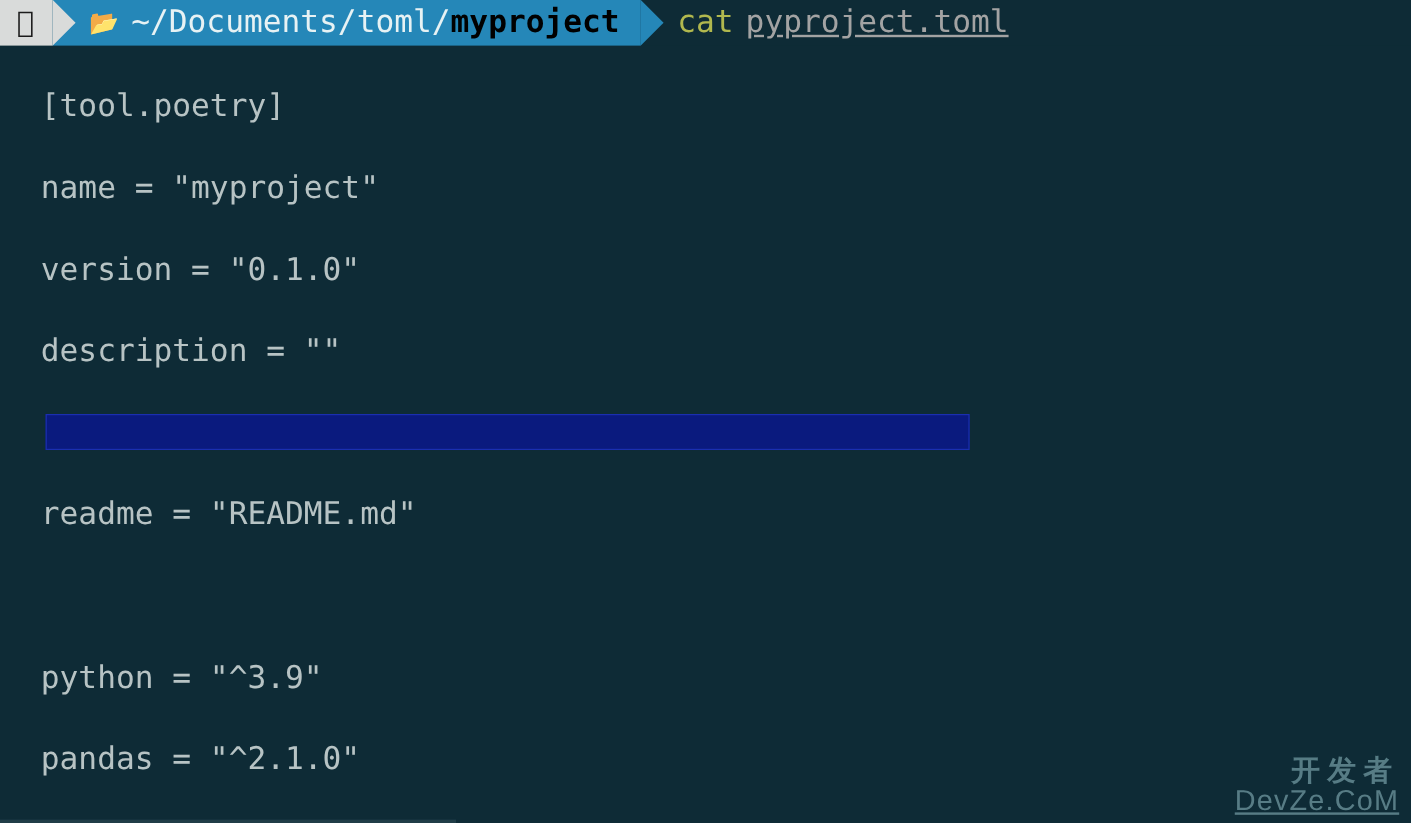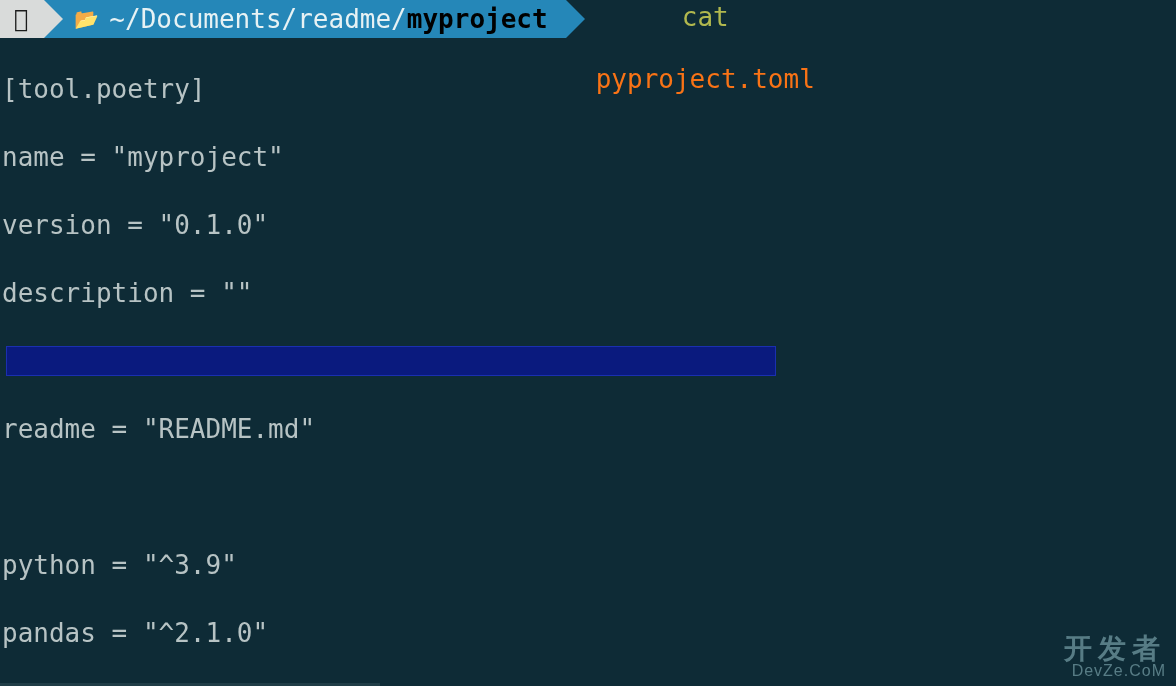--- a/index.html
+++ b/index.html
@@ -58,33 +58,32 @@
     border-top: 19px solid transparent;
     border-bottom: 19px solid transparent;
     border-left: 19px solid #2587b8;
     z-index: 2;
   }
   .path-seg .bold { font-weight: 700; color: #000000; }
   .cmd-seg {
     display: flex;
     align-items: center;
     padding-left: 30px;
-    gap: 28px;
-    flex-direction: column;
+    gap: 10px;
   }
   .cmd-name { color: #b1b84e; }
-  .cmd-arg  { color: #f97316; }
+  .cmd-arg  { color: #a3a3a3; text-decoration: underline; }
   .apple-icon { font-size: 24px; line-height: 1; }
   .folder-icon { font-size: 20px; margin-right: 10px; }
 
   .terminal-body {
     padding: 0 0 0 2px;
     white-space: pre;
   }
-  .line { display: block; height: 34px; }
+  .line { display: block; height: 34px; margin-left: 32px; }
   .redacted {
     display: inline-block;
     vertical-align: middle;
     width: 770px;
     height: 30px;
     background: #0a1a7e;
     border: 1px solid #1a2fb0;
     margin-left: 4px;
     margin-top: -4px;
   }
@@ -92,42 +91,42 @@
   .watermark {
     position: absolute;
     right: 10px;
     bottom: 6px;
     text-align: right;
     color: #7fa8b0;
     opacity: 0.65;
     font-family: sans-serif;
     line-height: 1.05;
   }
-  .watermark .wm1 { font-size: 28px; letter-spacing: 6px; font-weight: 600; }
-  .watermark .wm2 { font-size: 16px; letter-spacing: 1px; }
+  .watermark .wm1 { font-size: 24px; letter-spacing: 6px; font-weight: 600; }
+  .watermark .wm2 { font-size: 24px; letter-spacing: 1px; text-decoration: underline; }
   .underline-bottom {
     position: absolute;
     left: 0;
     bottom: 0;
     width: 380px;
     height: 3px;
     background: #2d4a54;
     opacity: 0.6;
   }
 </style>
 </head>
 <body>
 
 <div class="prompt-bar">
   <div class="apple-seg">
     <span class="apple-icon"></span>
   </div>
   <div class="path-seg">
     <span class="folder-icon">📂</span>
-    <span>~/Documents/readme/</span>
+    <span>~/Documents/toml/</span>
       <span class="bold">myproject</span>
   </div>
   <div class="cmd-seg">
     <span class="cmd-name">cat</span>
     <span class="cmd-arg">pyproject.toml</span>
   </div>
 </div>
 
 <div class="terminal-body">
 <span class="line">[tool.poetry]</span>

